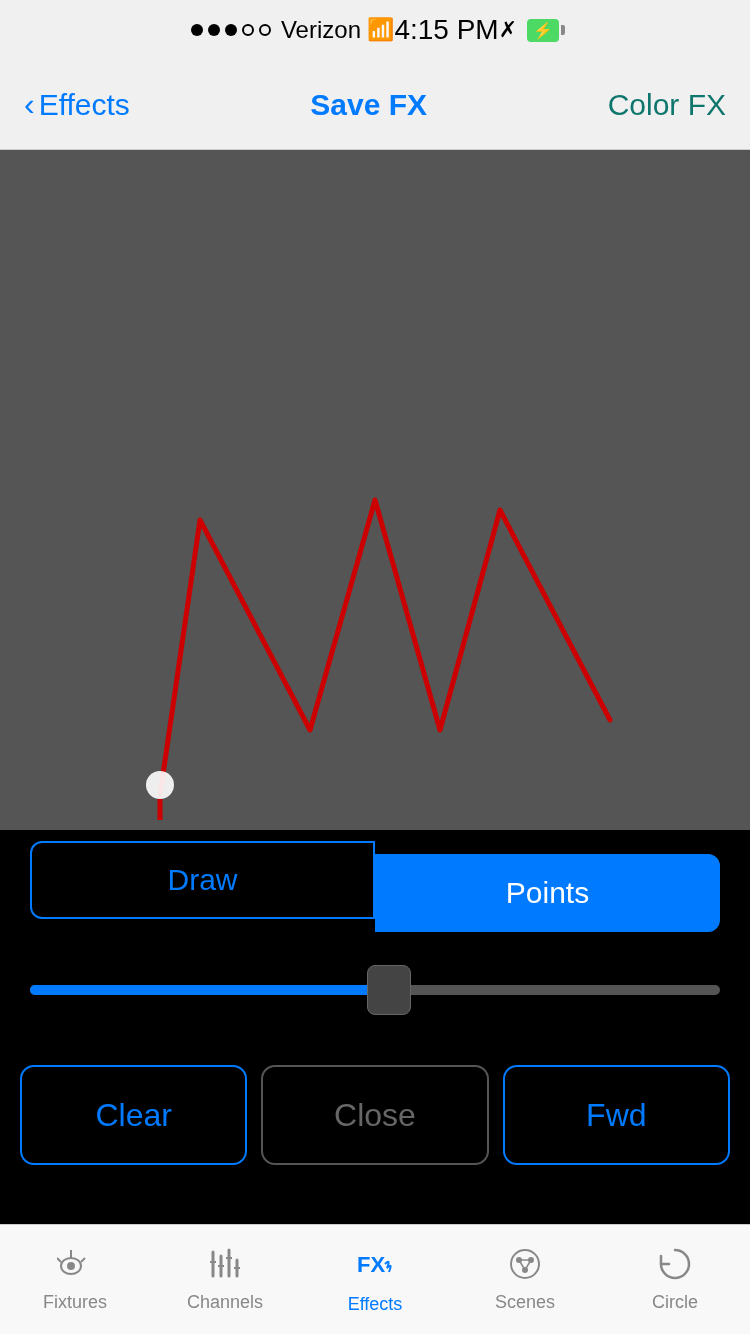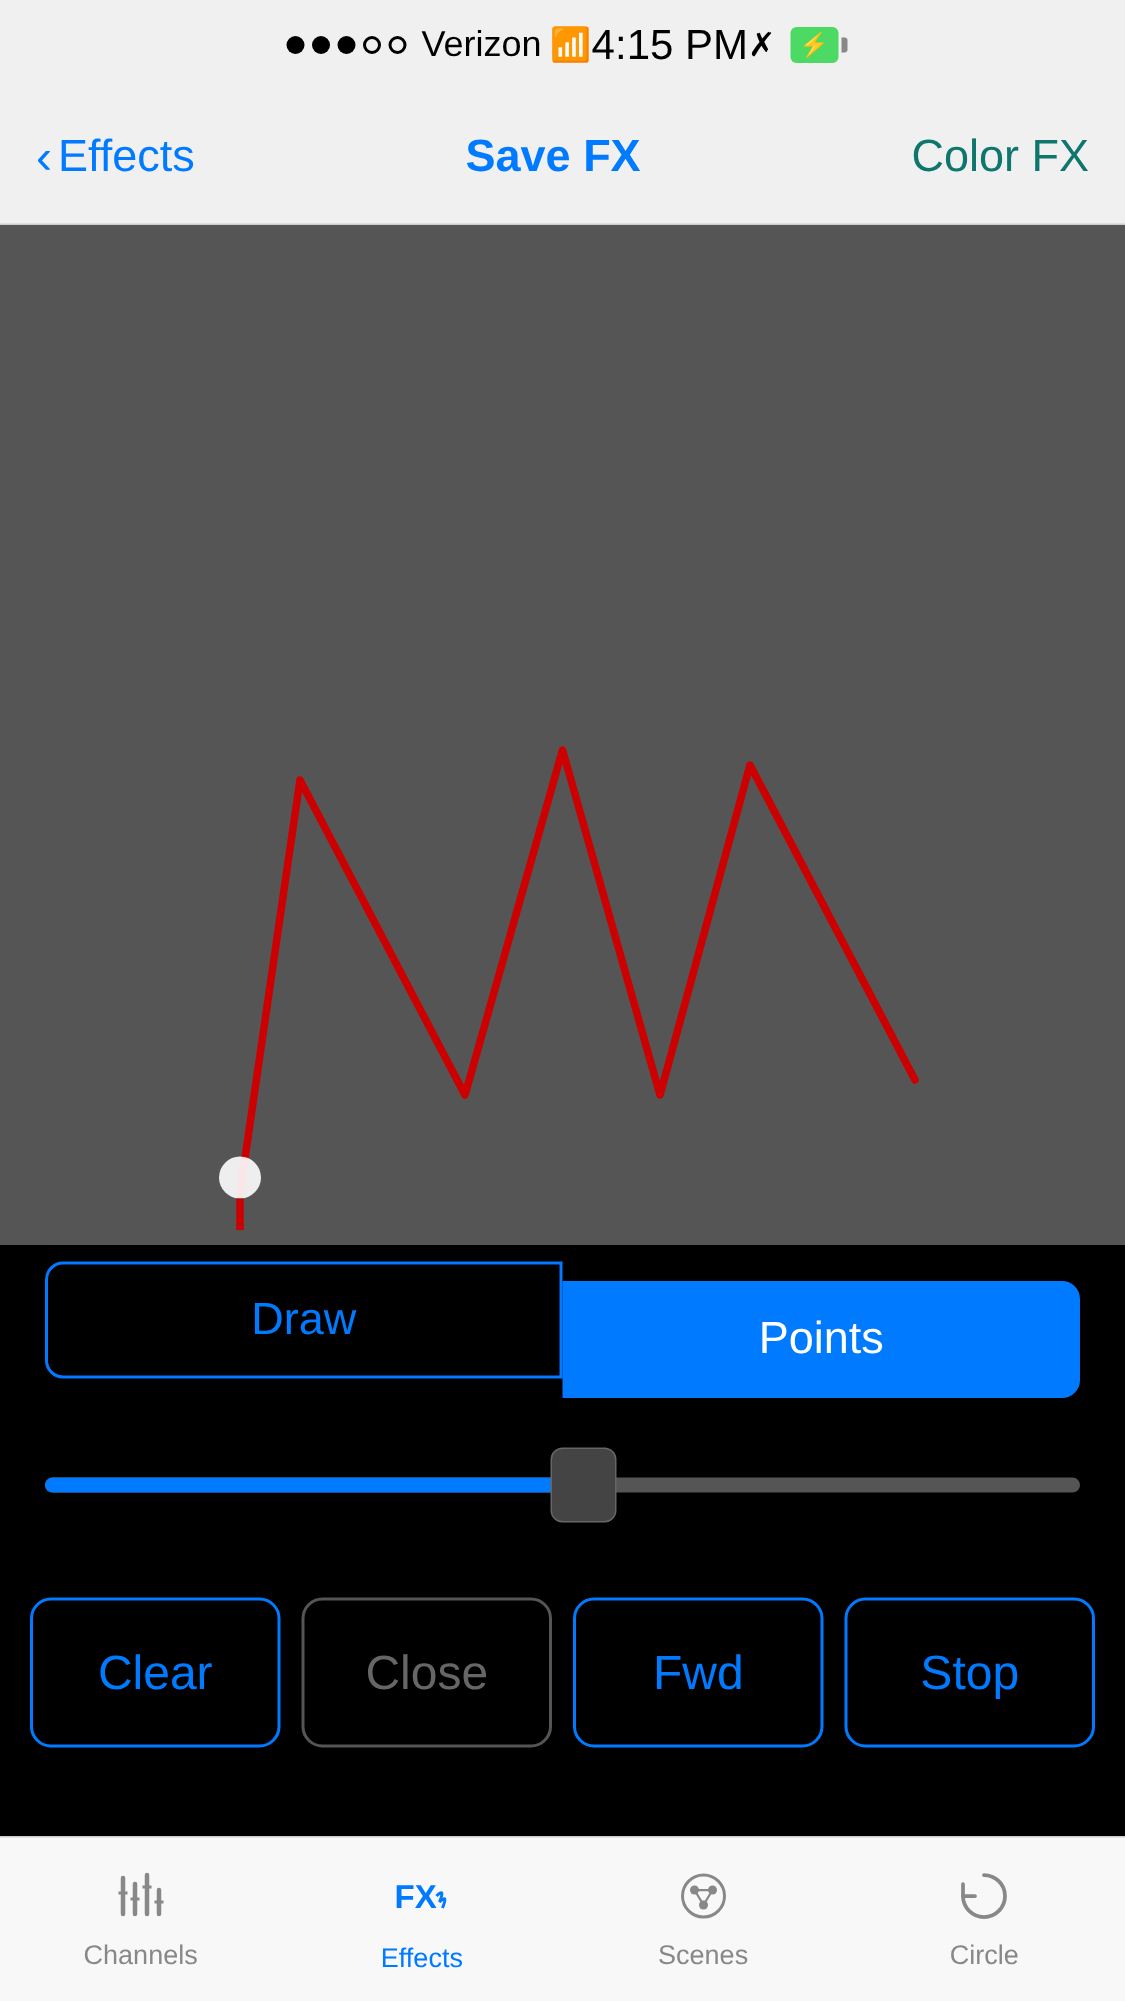--- a/index.html
+++ b/index.html
@@ -266,26 +266,37 @@
   <div class="slider-track">
     <div class="slider-fill"></div>
     <div class="slider-thumb"></div>
   </div>
 </div>
 
 <div class="action-buttons">
   <button class="action-btn blue">Clear</button>
   <button class="action-btn gray">Close</button>
   <button class="action-btn blue">Fwd</button>
-  <button class="action-btn blue">Stop</button>
 </div>
 
 <div class="tab-spacer"></div>
 
 <div class="tab-bar">
+  <div class="tab-item">
+    <span class="tab-icon">
+      <svg width="36" height="36" viewBox="0 0 36 36" fill="none">
+        <ellipse cx="14" cy="20" rx="10" ry="8" stroke="#888" stroke-width="2" fill="none"></ellipse>
+        <line x1="14" y1="4" x2="14" y2="12" stroke="#888" stroke-width="2"></line>
+        <circle cx="14" cy="20" r="4" fill="#888"></circle>
+        <line x1="4" y1="16" x2="0" y2="12" stroke="#888" stroke-width="2"></line>
+        <line x1="24" y1="16" x2="28" y2="12" stroke="#888" stroke-width="2"></line>
+      </svg>
+    </span>
+    <span class="tab-label">Fixtures</span>
+  </div>
   <div class="tab-item">
     <span class="tab-icon">
       <svg width="36" height="36" viewBox="0 0 36 36" fill="none">
         <line x1="6" y1="6" x2="6" y2="30" stroke="#888" stroke-width="3" stroke-linecap="round"></line>
         <line x1="14" y1="10" x2="14" y2="30" stroke="#888" stroke-width="3" stroke-linecap="round"></line>
         <line x1="22" y1="4" x2="22" y2="30" stroke="#888" stroke-width="3" stroke-linecap="round"></line>
         <line x1="30" y1="14" x2="30" y2="30" stroke="#888" stroke-width="3" stroke-linecap="round"></line>
         <line x1="3" y1="16" x2="9" y2="16" stroke="#888" stroke-width="2"></line>
         <line x1="11" y1="20" x2="17" y2="20" stroke="#888" stroke-width="2"></line>
         <line x1="19" y1="12" x2="25" y2="12" stroke="#888" stroke-width="2"></line>

